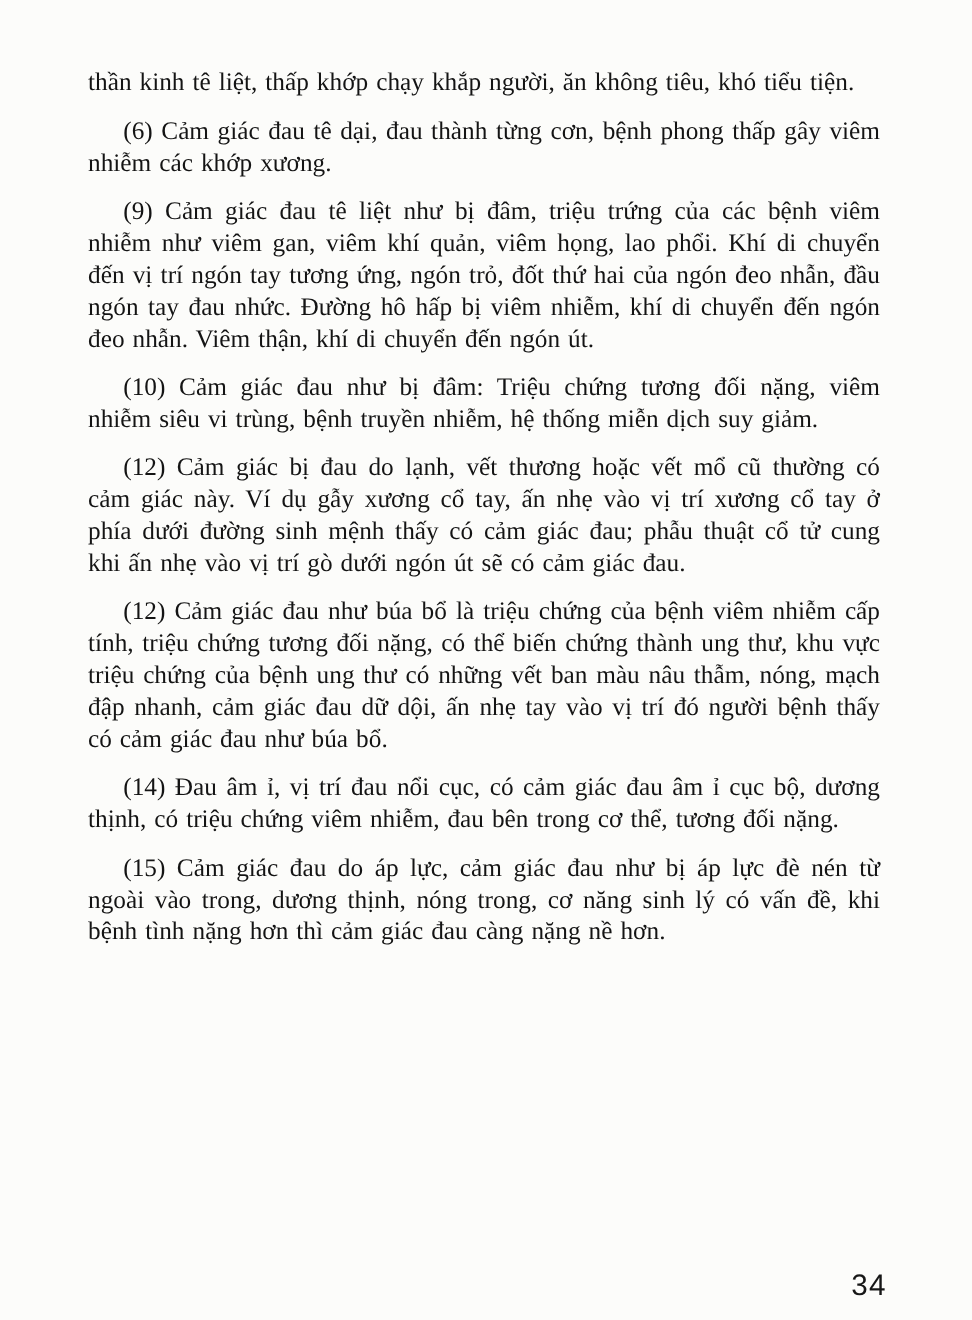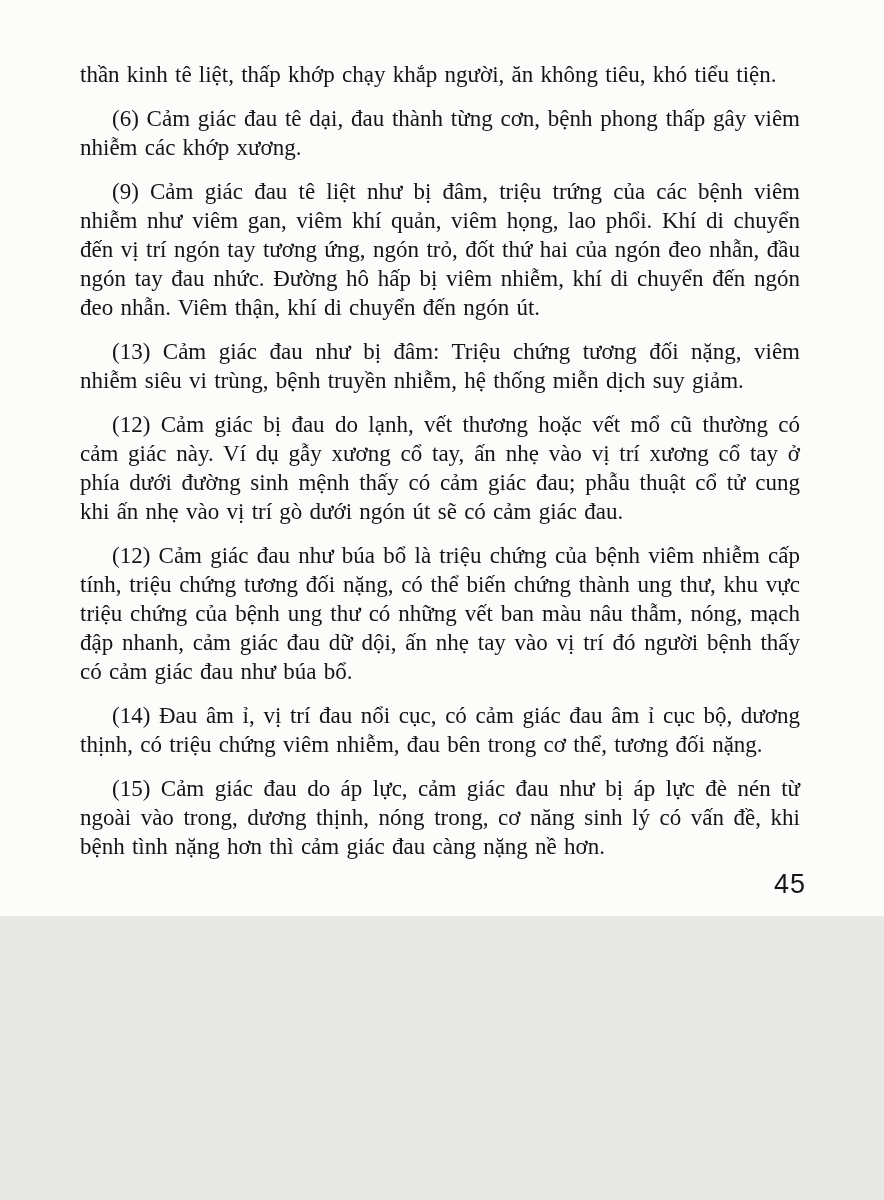--- a/index.html
+++ b/index.html
@@ -3,21 +3,21 @@
 <meta charset="utf-8">
 <style>
   html, body {
     margin: 0;
     padding: 0;
     background: #e8e8e6;
   }
   .page {
     position: relative;
     width: 884px;
-    height: 916px;
+    height: 1200px;
     margin: 0 auto;
     background: #fcfcfa;
     color: #141414;
     font-family: "Liberation Serif", "DejaVu Serif", serif;
     overflow: hidden;
   }
   .text-block {
     position: absolute;
     left: 80px;
     top: 60px;
@@ -51,22 +51,22 @@
   }
 </style>
 </head>
 <body>
 
 <main class="page">
   <section class="text-block" id="paragraphs">
       <p class="para continued">thần kinh tê liệt, thấp khớp chạy khắp người, ăn không tiêu, khó tiểu tiện.</p>
       <p class="para">(6) Cảm giác đau tê dại, đau thành từng cơn, bệnh phong thấp gây viêm nhiễm các khớp xương.</p>
       <p class="para">(9) Cảm giác đau tê liệt như bị đâm, triệu trứng của các bệnh viêm nhiễm như viêm gan, viêm khí quản, viêm họng, lao phổi. Khí di chuyển đến vị trí ngón tay tương ứng, ngón trỏ, đốt thứ hai của ngón đeo nhẫn, đầu ngón tay đau nhức. Đường hô hấp bị viêm nhiễm, khí di chuyển đến ngón đeo nhẫn. Viêm thận, khí di chuyển đến ngón út.</p>
-      <p class="para">(13) Cảm giác đau như bị đâm: Triệu chứng tương đối nặng, viêm nhiễm siêu vi trùng, bệnh truyền nhiễm, hệ thống miễn dịch suy giảm.</p>
+      <p class="para">(10) Cảm giác đau như bị đâm: Triệu chứng tương đối nặng, viêm nhiễm siêu vi trùng, bệnh truyền nhiễm, hệ thống miễn dịch suy giảm.</p>
       <p class="para">(12) Cảm giác bị đau do lạnh, vết thương hoặc vết mổ cũ thường có cảm giác này. Ví dụ gẫy xương cổ tay, ấn nhẹ vào vị trí xương cổ tay ở phía dưới đường sinh mệnh thấy có cảm giác đau; phẫu thuật cổ tử cung khi ấn nhẹ vào vị trí gò dưới ngón út sẽ có cảm giác đau.</p>
       <p class="para">(12) Cảm giác đau như búa bổ là triệu chứng của bệnh viêm nhiễm cấp tính, triệu chứng tương đối nặng, có thể biến chứng thành ung thư, khu vực triệu chứng của bệnh ung thư có những vết ban màu nâu thẫm, nóng, mạch đập nhanh, cảm giác đau dữ dội, ấn nhẹ tay vào vị trí đó người bệnh thấy có cảm giác đau như búa bổ.</p>
       <p class="para">(14) Đau âm ỉ, vị trí đau nổi cục, có cảm giác đau âm ỉ cục bộ, dương thịnh, có triệu chứng viêm nhiễm, đau bên trong cơ thể, tương đối nặng.</p>
       <p class="para">(15) Cảm giác đau do áp lực, cảm giác đau như bị áp lực đè nén từ ngoài vào trong, dương thịnh, nóng trong, cơ năng sinh lý có vấn đề, khi bệnh tình nặng hơn thì cảm giác đau càng nặng nề hơn.</p>
     </section>
   <footer class="page-footer">
-    <span class="page-number">45</span>
+    <span class="page-number">34</span>
   </footer>
 </main>
 
 </body></html>

